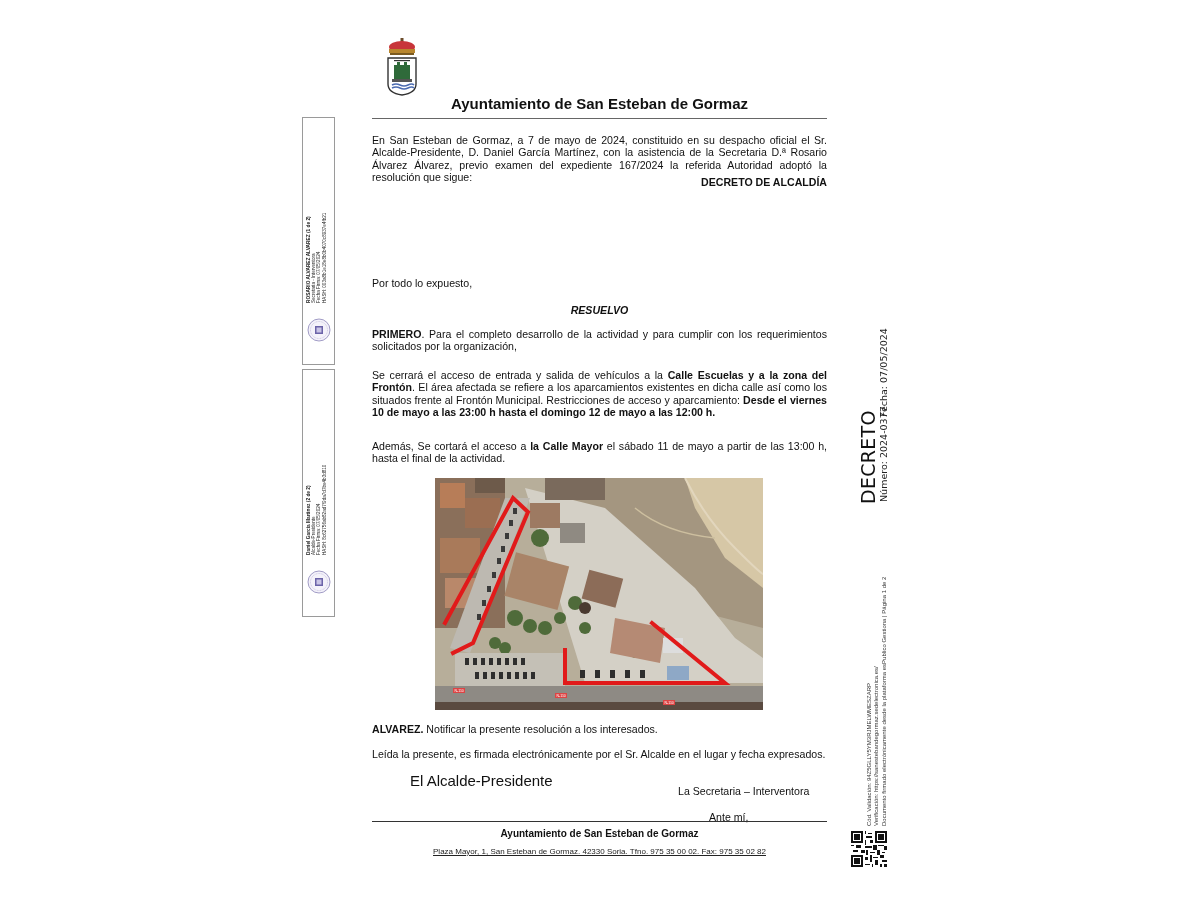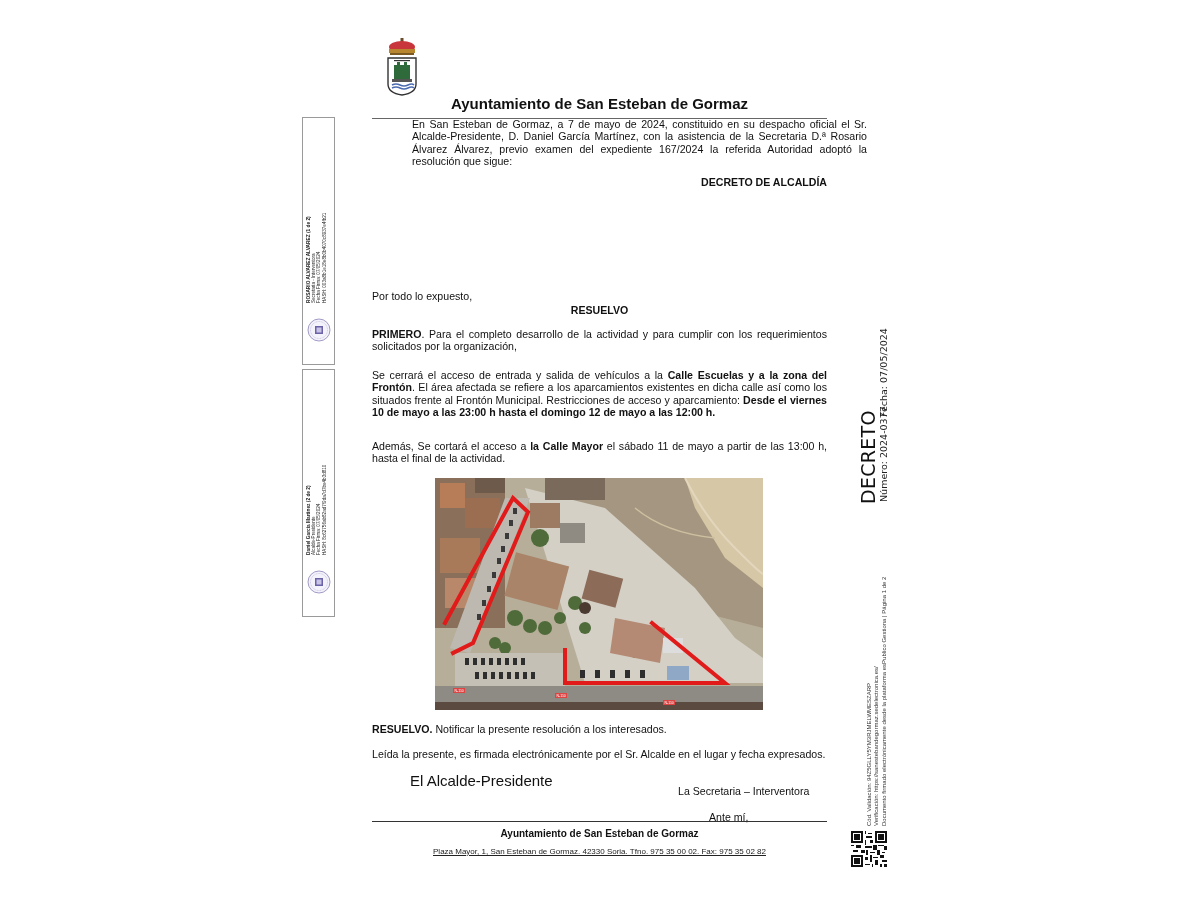--- a/index.html
+++ b/index.html
@@ -81,32 +81,32 @@
     <rect x="20" y="24" width="3" height="4" fill="#2f6a3a"></rect>
     <rect x="8" y="41" width="20" height="3" fill="#555"></rect>
     <path d="M8 47 Q12 45 16 47 T24 47 T30 47" stroke="#4b6bb0" stroke-width="1.6" fill="none"></path>
     <path d="M8 50 Q12 48 16 50 T24 50 T30 50" stroke="#4b6bb0" stroke-width="1.6" fill="none"></path>
     <rect x="10" y="22" width="16" height="1.2" fill="#333"></rect>
   </svg>
 </div>
 <div class="abs header-title">Ayuntamiento de San Esteban de Gormaz</div>
 <div class="abs header-rule"></div>
 
-<div class="abs body-text" style="top:118px;margin-left:40px;">
+<div class="abs body-text" style="top:134px;">
   <p class="p">En San Esteban de Gormaz, a 7 de mayo de 2024, constituido en su despacho oficial el Sr. Alcalde-Presidente, D. Daniel García Martínez, con la asistencia de la Secretaria D.ª Rosario Álvarez Álvarez, previo examen del expediente 167/2024 la referida Autoridad adoptó la resolución que sigue:</p>
 </div>
 
 <div class="abs body-text center" style="top:176px;text-align:right;">DECRETO DE ALCALDÍA</div>
 
 <div class="abs body-text" style="top:204px;">
 </div>
 
-<div class="abs body-text" style="top:290px;">Por todo lo expuesto,</div>
-
-<div class="abs body-text center" style="top:304px;">RESUELVO</div>
+<div class="abs body-text" style="top:277px;">Por todo lo expuesto,</div>
+
+<div class="abs body-text center" style="top:304px;font-style:italic;">RESUELVO</div>
 
 <div class="abs body-text" style="top:328px;">
   <b>PRIMERO</b><span>.  Para el completo desarrollo de la actividad y para cumplir con los requerimientos solicitados por la organización,</span>
 </div>
 
 <div class="abs body-text" style="top:369px;">
   <span>Se cerrará el acceso de entrada y salida de vehículos a la </span><b>Calle Escuelas y a la zona del Frontón</b><span>. El área afectada se refiere a los aparcamientos existentes en dicha calle así como los situados frente al Frontón Municipal.  Restricciones de acceso y aparcamiento: </span><b>Desde el viernes 10 de mayo a las 23:00 h hasta el domingo 12 de mayo a las 12:00 h.</b>
 </div>
 
 <div class="abs body-text" style="top:440px;">
@@ -206,21 +206,21 @@
       <text x="229.5" y="226.3" font-size="3.5" fill="#fff" font-family="Liberation Sans, sans-serif">N-110</text>
 
     <g stroke="#e11a1a" stroke-width="4" fill="none" stroke-linecap="square" stroke-linejoin="miter">
       <polyline points="10,145 78,20 93,34 38,165 18,175"></polyline>
       <polyline points="130,172 130,205 290,205 217,145"></polyline>
     </g>
   </svg>
 </div>
 
 <div class="abs body-text" style="top:723px;">
-  <b>RESUELVO.</b><span> Notificar la presente resolución a los interesados.</span>
+  <b>ALVAREZ.</b><span> Notificar la presente resolución a los interesados.</span>
 </div>
 <div class="abs body-text" style="top:748px;">Leída la presente, es firmada electrónicamente por el Sr. Alcalde en el lugar y fecha expresados.</div>
 <div class="abs sig-left">El Alcalde-Presidente</div>
 <div class="abs sig-right-1">Ante mí,</div>
 <div class="abs sig-right-2">La Secretaria – Interventora</div>
 
 <div class="abs footer-rule"></div>
 <div class="abs footer-title">Ayuntamiento de San Esteban de Gormaz</div>
 <div class="abs footer-address">Plaza Mayor, 1, San Esteban de Gormaz. 42330 Soria. Tfno. 975 35 00 02. Fax: 975 35 02 82</div>
 

